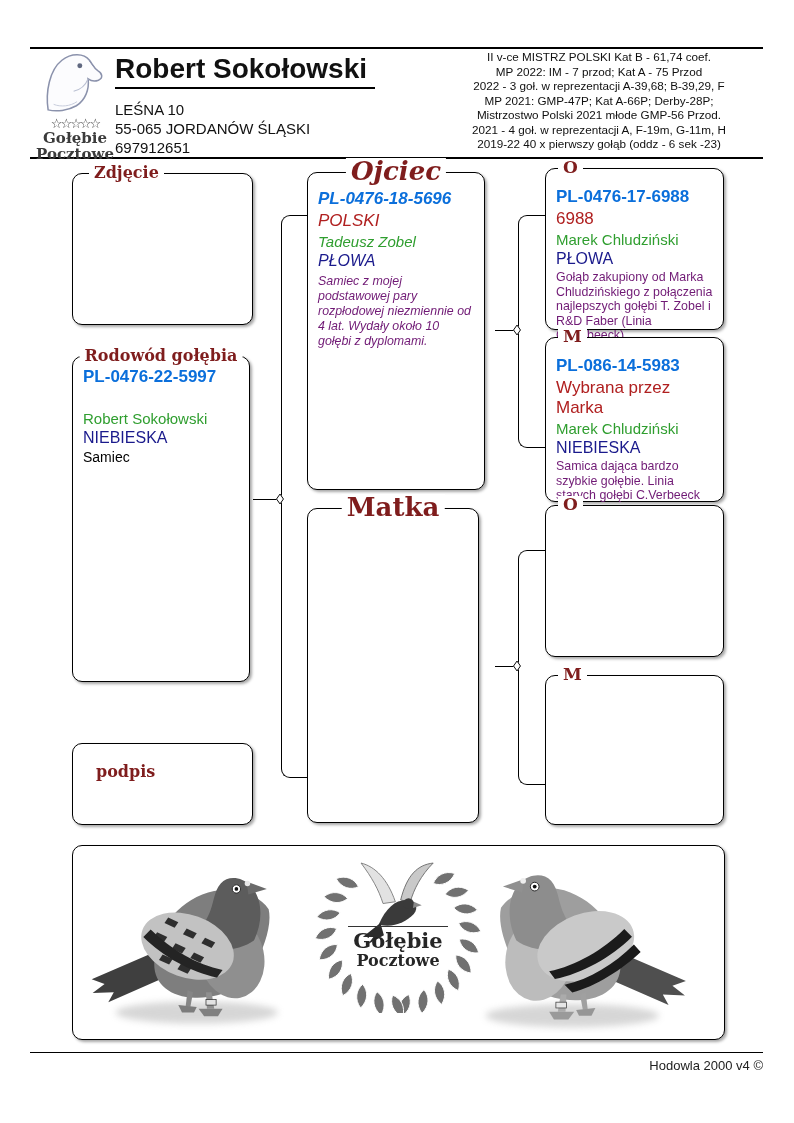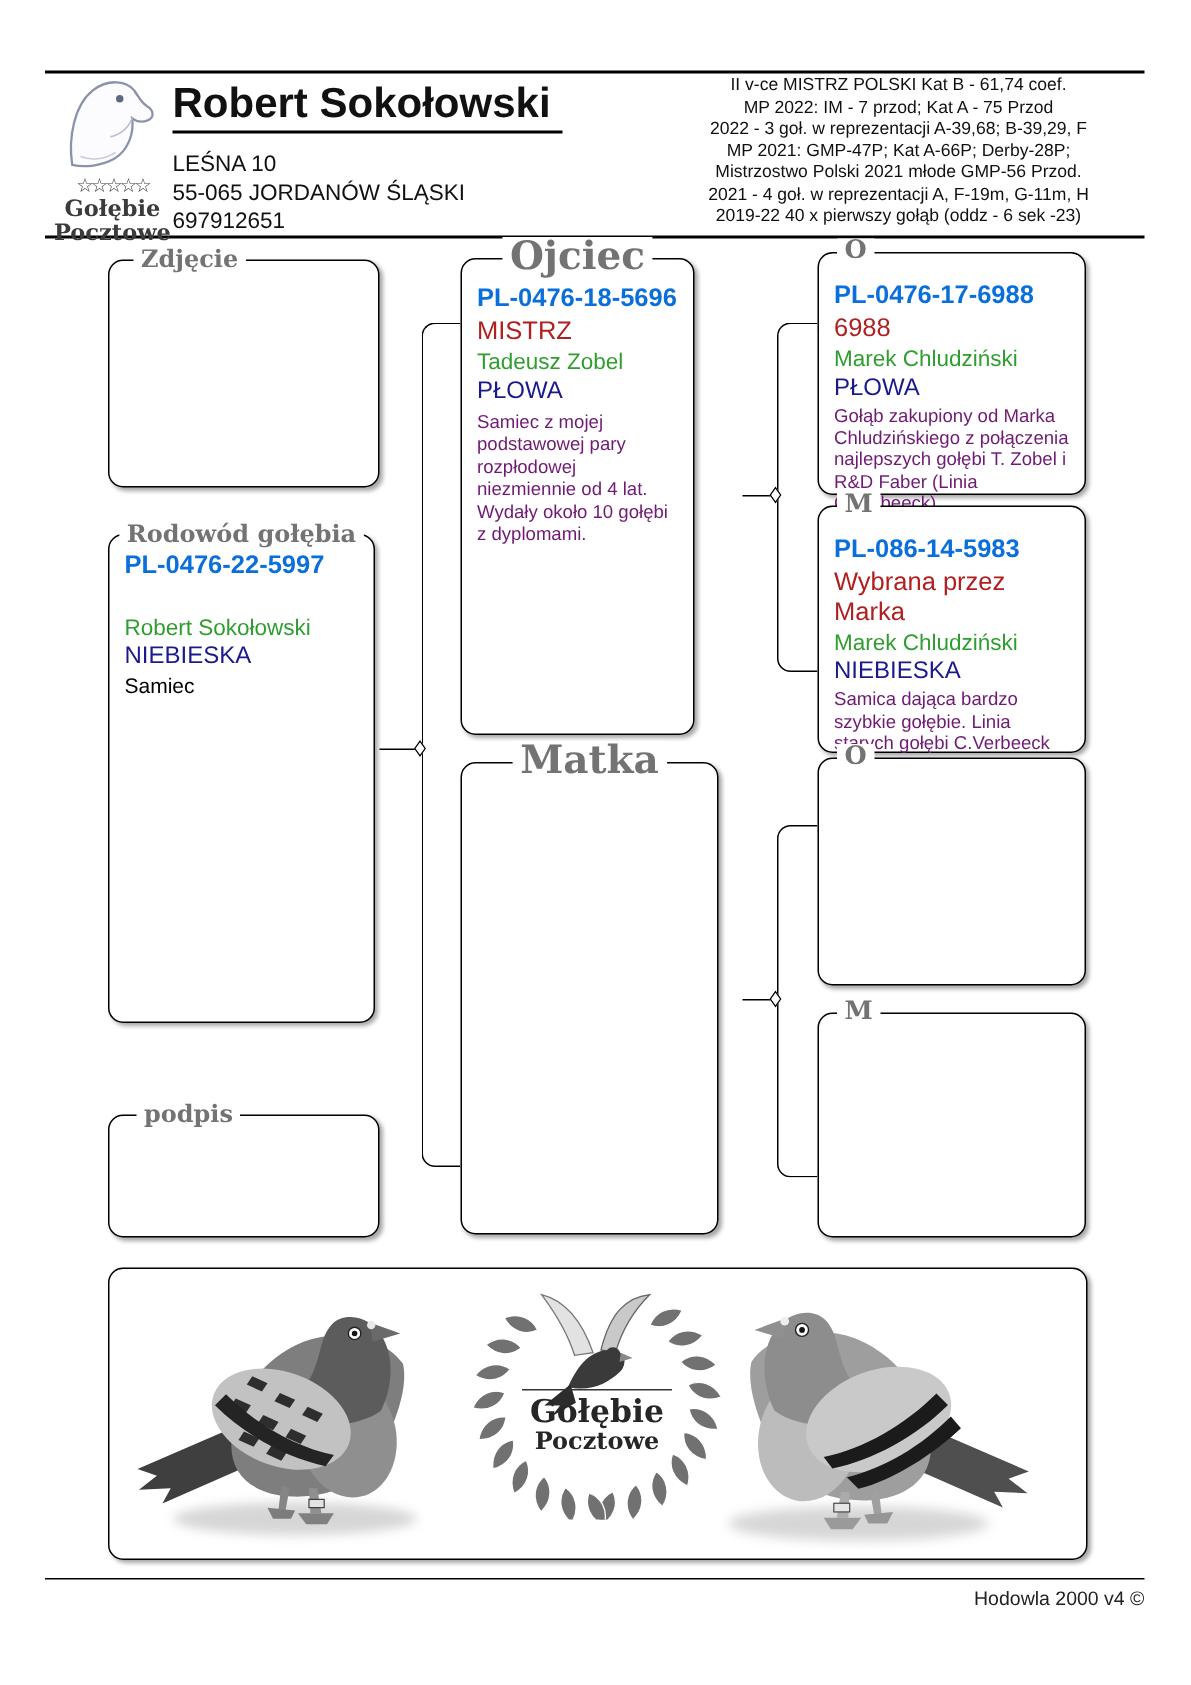--- a/index.html
+++ b/index.html
@@ -15,21 +15,21 @@
               border-bottom:2.5px solid #000;padding:0 8px 2px 0;white-space:nowrap;}
   .addr{position:absolute;left:115px;font-size:15px;white-space:nowrap;}
   .achv{position:absolute;right:30px;top:50px;width:330px;text-align:center;
         font-size:11.7px;line-height:14.5px;color:#101010;}
   .achv div{white-space:nowrap;}
 
   
   .box{position:absolute;background:#fff;border:1.5px solid #000;border-radius:10px;
        box-shadow:2px 2px 3px rgba(0,0,0,.35);box-sizing:border-box;}
   .legend{position:absolute;background:#fff;padding:0 5px;font-family:"DejaVu Serif",serif;
-          font-weight:bold;color:#737373;white-space:nowrap;line-height:1;}
+          font-weight:bold;color:#7f1d1d;white-space:nowrap;line-height:1;}
   .legend.center{left:50%;transform:translateX(-50%);}
   .legend.big{font-size:26px;top:-15px;}
   .legend.mid{font-size:16px;top:-9px;}
   .legend.side{left:12px;font-size:17px;top:-10px;}
   .bc{padding:8px 10px;}
   .bc>div{margin-bottom:2px;}
   .ring{font-size:17px;font-weight:bold;color:var(--ring,#0b6fdb);}
   .pname{font-size:17px;color:var(--red,#b02020);}
   .powner{font-size:15px;color:var(--green,#2f9e2f);}
   .pcolor{font-size:16px;color:var(--navy,#1a1a8c);}
@@ -112,28 +112,28 @@
     <div class="bc" style="padding-top:10px;">
       <div class="ring">PL-0476-22-5997</div>
       <div class="spacer"></div>
       <div class="powner">Robert Sokołowski</div>
       <div class="pcolor">NIEBIESKA</div>
       <div class="psex">Samiec</div>
     </div>
   </div>
 
   <div class="box" style="left:72px;top:743px;width:181px;height:82px;">
-    <span class="legend mid" style="left:18px;">podpis</span>
-  </div>
-
-  <div class="box" style="left:307px;top:172px;width:156px;height:318px;">
+    <span class="legend mid" style="left:18px;margin-top:29px;">podpis</span>
+  </div>
+
+  <div class="box" style="left:307px;top:172px;width:178px;height:318px;font-style:italic;">
     <span class="legend big center">Ojciec</span>
     <div class="bc" style="padding-top:16px;">
       <div class="ring">PL-0476-18-5696</div>
-      <div class="pname">MISTRZ</div>
+      <div class="pname">POLSKI</div>
       <div class="powner">Tadeusz Zobel</div>
       <div class="pcolor">PŁOWA</div>
       <div class="pdesc">Samiec z mojej podstawowej pary rozpłodowej niezmiennie od 4 lat. Wydały około 10 gołębi z dyplomami.</div>
     </div>
   </div>
 
   <div class="box" style="left:307px;top:508px;width:172px;height:315px;">
     <span class="legend big center">Matka</span>
   </div>
 

